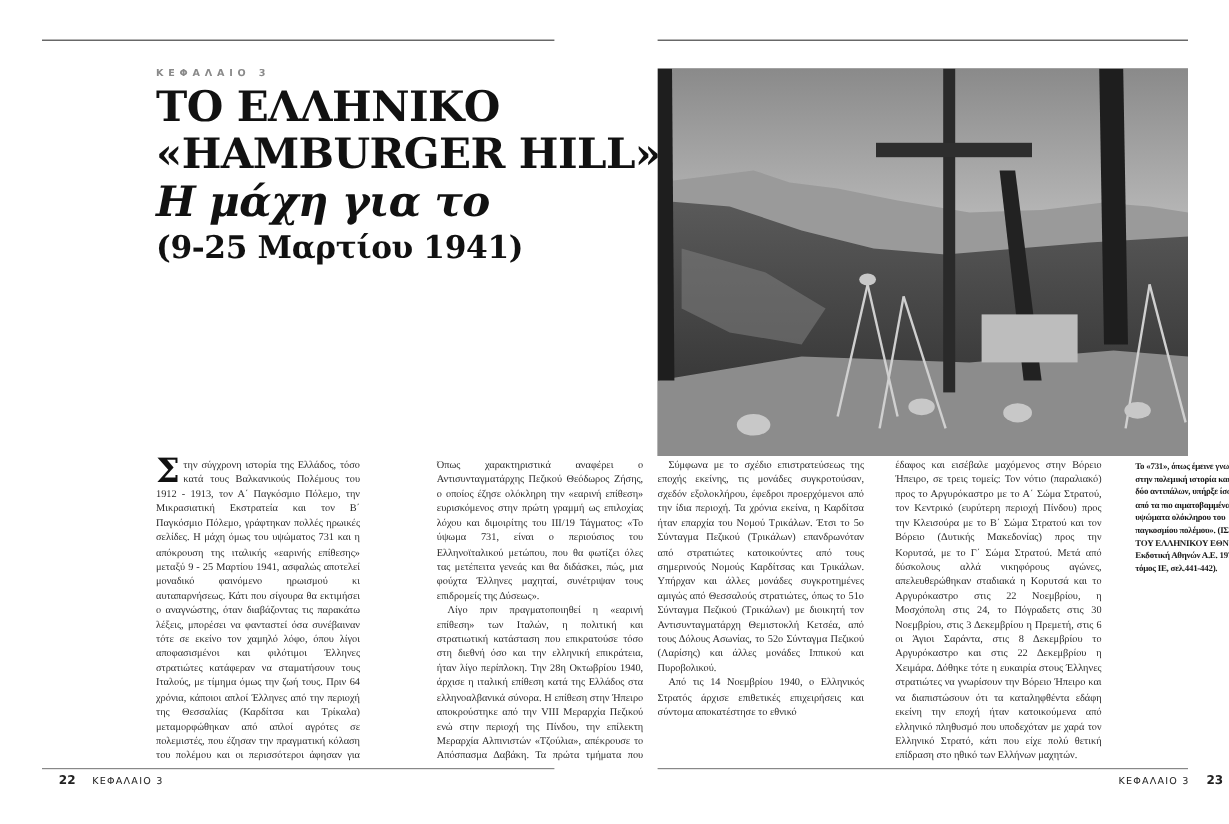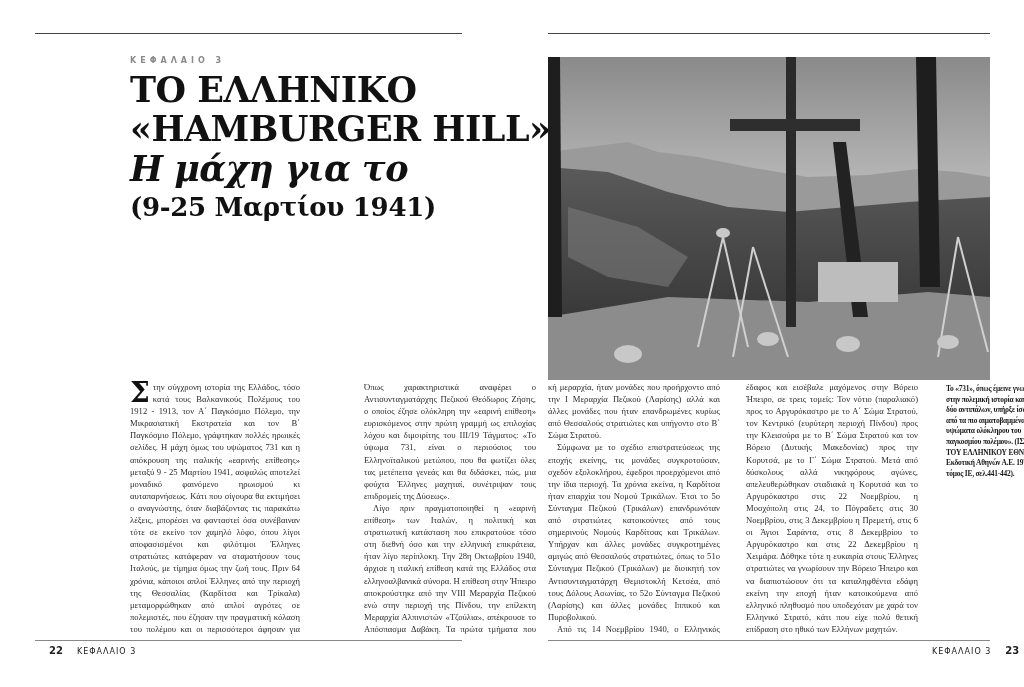--- a/index.html
+++ b/index.html
@@ -124,21 +124,20 @@
       <ellipse cx="80" cy="297" rx="14" ry="9"></ellipse>
       <ellipse cx="220" cy="282" rx="11" ry="7"></ellipse>
       <ellipse cx="300" cy="287" rx="12" ry="8"></ellipse>
       <ellipse cx="400" cy="285" rx="11" ry="7"></ellipse>
       <ellipse cx="175" cy="176" rx="7" ry="5"></ellipse>
     </g>
   </svg>
 </div>
 
 <div class="col c3">
-  <p class="first">κή μεραρχία, ήταν μονάδες που προήρχοντο από την Ι Μεραρχία Πεζικού (Λαρίσης) αλλά και άλλες μονάδες που ήταν επανδρωμένες κυρίως από Θεσσαλούς στρατιώτες και υπήγοντο στο Β΄ Σώμα Στρατού.</p>
   <p>Σύμφωνα με το σχέδιο επιστρατεύσεως της εποχής εκείνης, τις μονάδες συγκροτούσαν, σχεδόν εξολοκλήρου, έφεδροι προερχόμενοι από την ίδια περιοχή. Τα χρόνια εκείνα, η Καρδίτσα ήταν επαρχία του Νομού Τρικάλων. Έτσι το 5ο Σύνταγμα Πεζικού (Τρικάλων) επανδρωνόταν από στρατιώτες κατοικούντες από τους σημερινούς Νομούς Καρδίτσας και Τρικάλων. Υπήρχαν και άλλες μονάδες συγκροτημένες αμιγώς από Θεσσαλούς στρατιώτες, όπως το 51ο Σύνταγμα Πεζικού (Τρικάλων) με διοικητή τον Αντισυνταγματάρχη Θεμιστοκλή Κετσέα, από τους Δόλους Ασωνίας, το 52ο Σύνταγμα Πεζικού (Λαρίσης) και άλλες μονάδες Ιππικού και Πυροβολικού.</p>
   <p>Από τις 14 Νοεμβρίου 1940, ο Ελληνικός Στρατός άρχισε επιθετικές επιχειρήσεις και σύντομα αποκατέστησε το εθνικό</p>
 </div>
 
 <div class="col c4">
   <p class="first">έδαφος και εισέβαλε μαχόμενος στην Βόρειο Ήπειρο, σε τρεις τομείς: Τον νότιο (παραλιακό) προς το Αργυρόκαστρο με το Α΄ Σώμα Στρατού, τον Κεντρικό (ευρύτερη περιοχή Πίνδου) προς την Κλεισούρα με το Β΄ Σώμα Στρατού και τον Βόρειο (Δυτικής Μακεδονίας) προς την Κορυτσά, με το Γ΄ Σώμα Στρατού. Μετά από δύσκολους αλλά νικηφόρους αγώνες, απελευθερώθηκαν σταδιακά η Κορυτσά και το Αργυρόκαστρο στις 22 Νοεμβρίου, η Μοσχόπολη στις 24, το Πόγραδετς στις 30 Νοεμβρίου, στις 3 Δεκεμβρίου η Πρεμετή, στις 6 οι Άγιοι Σαράντα, στις 8 Δεκεμβρίου το Αργυρόκαστρο και στις 22 Δεκεμβρίου η Χειμάρα. Δόθηκε τότε η ευκαιρία στους Έλληνες στρατιώτες να γνωρίσουν την Βόρειο Ήπειρο και να διαπιστώσουν ότι τα καταληφθέντα εδάφη εκείνη την εποχή ήταν κατοικούμενα από ελληνικό πληθυσμό που υποδεχόταν με χαρά τον Ελληνικό Στρατό, κάτι που είχε πολύ θετική επίδραση στο ηθικό των Ελλήνων μαχητών.</p>
   <p>Στις 6 Ιανουαρίου 1941, οι επιχειρήσεις ανεστάλησαν προσωρινά, λόγω των πολύ</p>
 </div>
 
 <div class="caption">Το «731», όπως έμεινε γνωστό στην πολεμική ιστορία και των δύο αντιπάλων, υπήρξε ίσως ένα από τα πιο αιματοβαμμένα υψώματα ολόκληρου του παγκοσμίου πολέμου». (ΙΣΤΟΡΙΑ ΤΟΥ ΕΛΛΗΝΙΚΟΥ ΕΘΝΟΥΣ, Εκδοτική Αθηνών Α.Ε. 1978, τόμος ΙΕ, σελ.441-442).</div>

